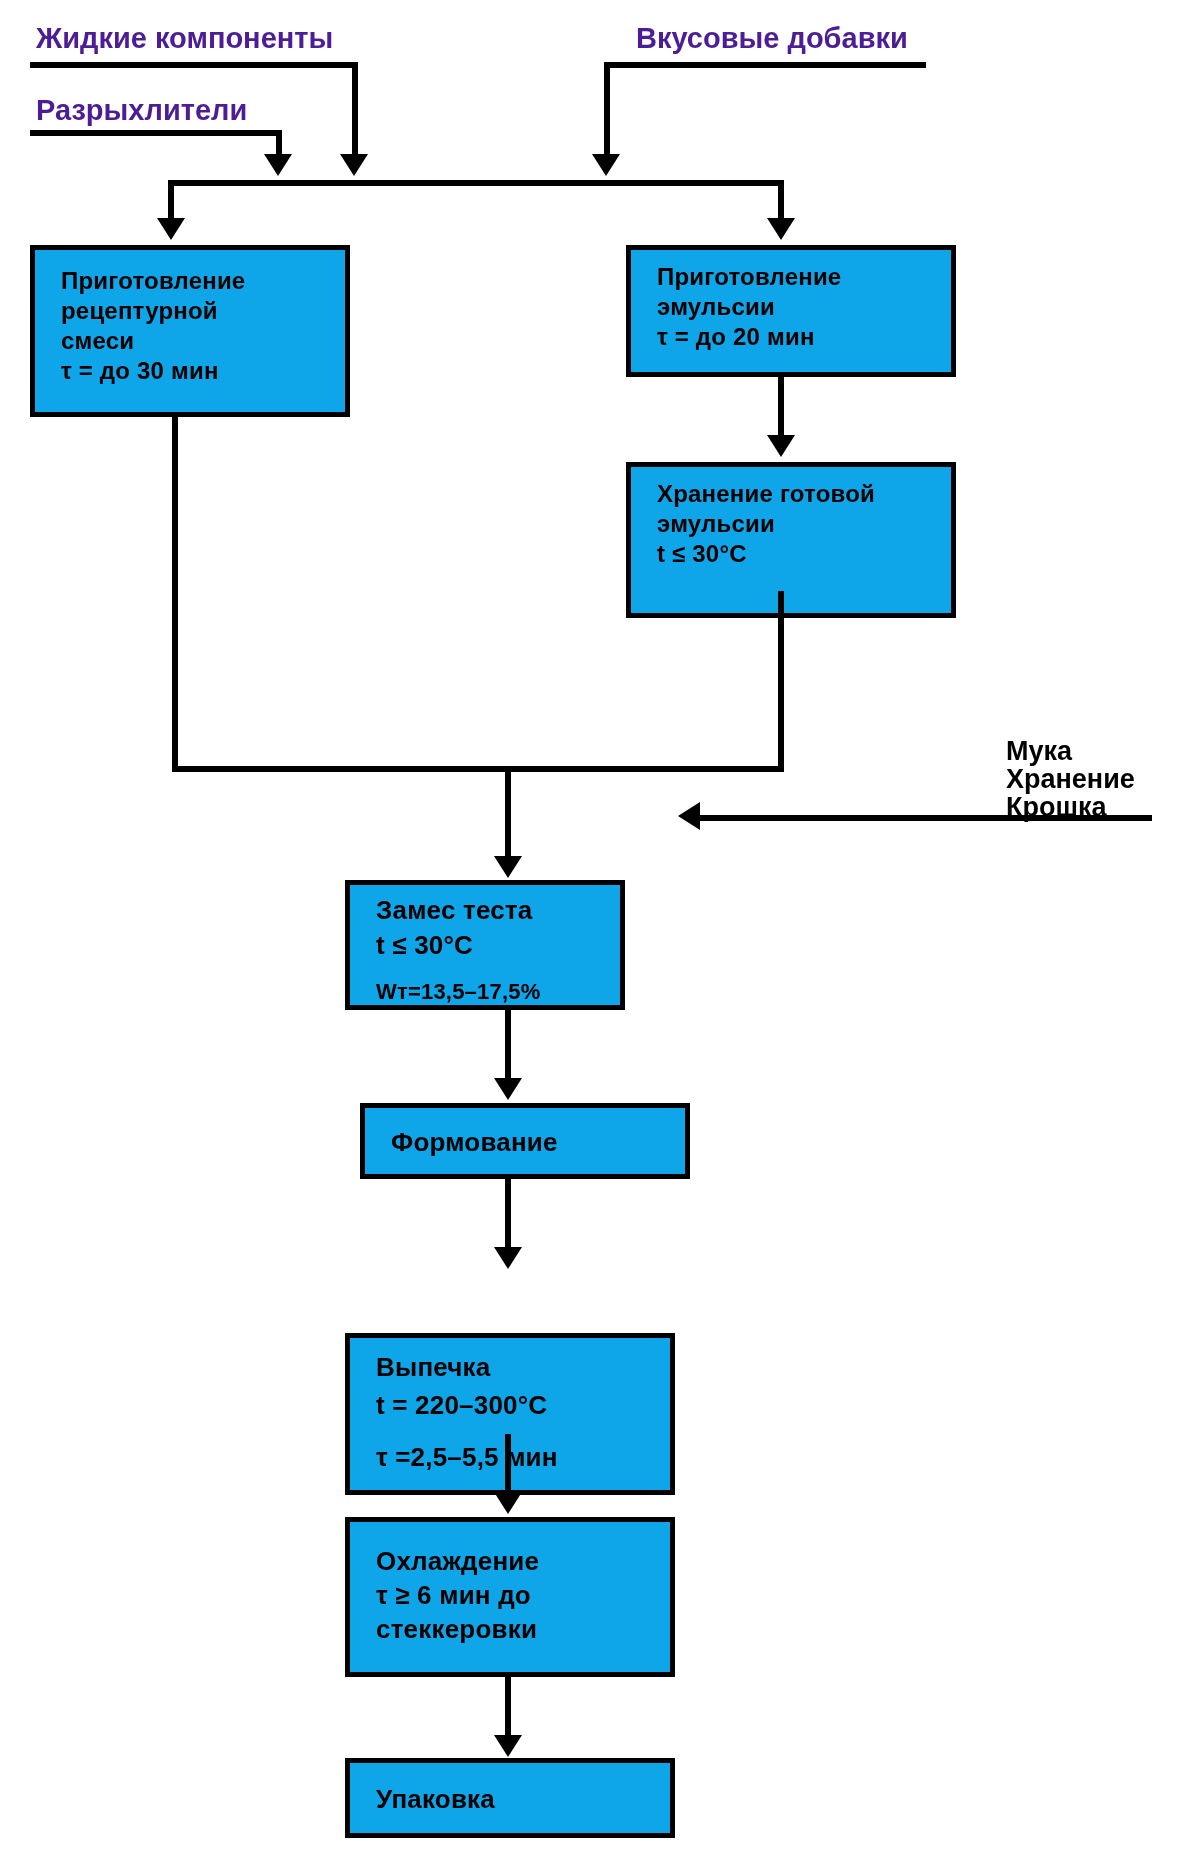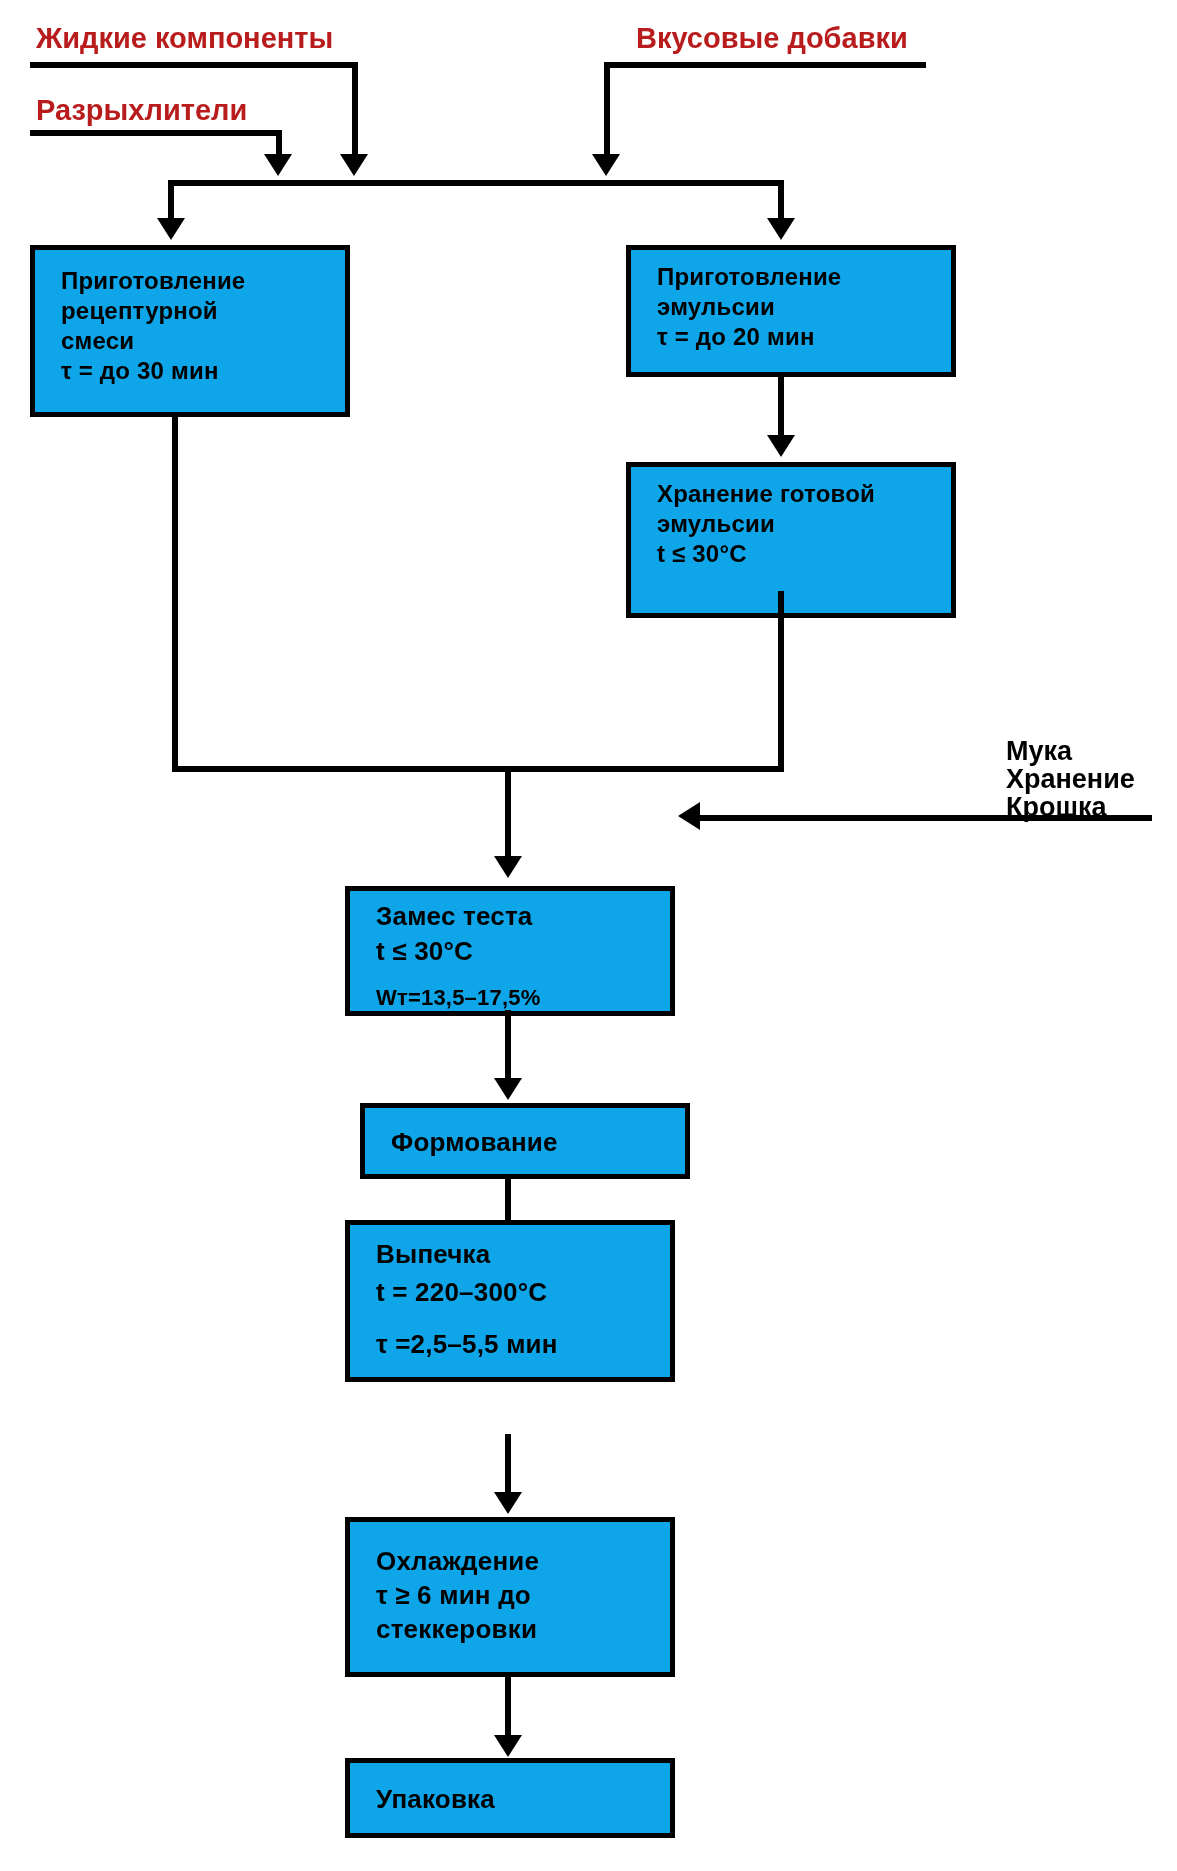--- a/index.html
+++ b/index.html
@@ -38,21 +38,21 @@
     width:0;height:0;
     border-top:14px solid transparent;
     border-bottom:14px solid transparent;
     border-right:22px solid #000;
   }
 
   
   .caption{
     position:absolute;
     font-weight:bold;
-    color:#b91c1c;
+    color:#4c1d95;
     white-space:pre;
   }
 
   .lbl-stack{
     position:absolute;
     font-weight:bold;
     color:#000;
     line-height:1.02;
     white-space:pre;
   }
@@ -118,37 +118,37 @@
 
   <div class="vline" style="left:505px;top:766px;height:90px;"></div>
   <div class="arrow-down" style="left:494px;top:856px;"></div>
 
   <div class="lbl-stack" style="left:1006px;top:738px;font-size:27px;">Мука</div>
   <div class="lbl-stack" style="left:1006px;top:766px;font-size:27px;">Хранение</div>
   <div class="lbl-stack" style="left:1006px;top:794px;font-size:27px;">Крошка</div>
   <div class="hline" style="left:700px;top:815px;width:452px;"></div>
   <div class="arrow-left" style="left:678px;top:802px;"></div>
 
-  <div class="box" style="left:345px;top:880px;width:330px;height:130px;margin-top:6px;">
+  <div class="box" style="left:345px;top:880px;width:280px;height:130px;">
     <div class="txt" style="top:10px;font-size:26px;">Замес теста</div>
     <div class="txt" style="top:45px;font-size:26px;">t ≤ 30°C</div>
     <div class="txt" style="top:94px;font-size:22px;">Wт=13,5–17,5%</div>
   </div>
 
   <div class="vline" style="left:505px;top:1010px;height:68px;"></div>
   <div class="arrow-down" style="left:494px;top:1078px;"></div>
 
   <div class="box" style="left:360px;top:1103px;width:330px;height:76px;">
     <div class="txt" style="top:19px;font-size:26px;">Формование</div>
   </div>
 
   <div class="vline" style="left:505px;top:1179px;height:68px;"></div>
   <div class="arrow-down" style="left:494px;top:1247px;"></div>
 
-  <div class="box" style="left:345px;top:1220px;width:330px;height:162px;">
+  <div class="box" style="left:345px;top:1333px;width:330px;height:162px;">
     <div class="txt" style="top:14px;font-size:26px;">Выпечка</div>
     <div class="txt" style="top:52px;font-size:26px;">t = 220–300°C</div>
     <div class="txt" style="top:104px;font-size:26px;">τ =2,5–5,5 мин</div>
   </div>
 
   <div class="vline" style="left:505px;top:1434px;height:58px;"></div>
   <div class="arrow-down" style="left:494px;top:1492px;"></div>
 
   <div class="box" style="left:345px;top:1517px;width:330px;height:160px;">
     <div class="txt" style="top:24px;font-size:26px;">Охлаждение</div>

